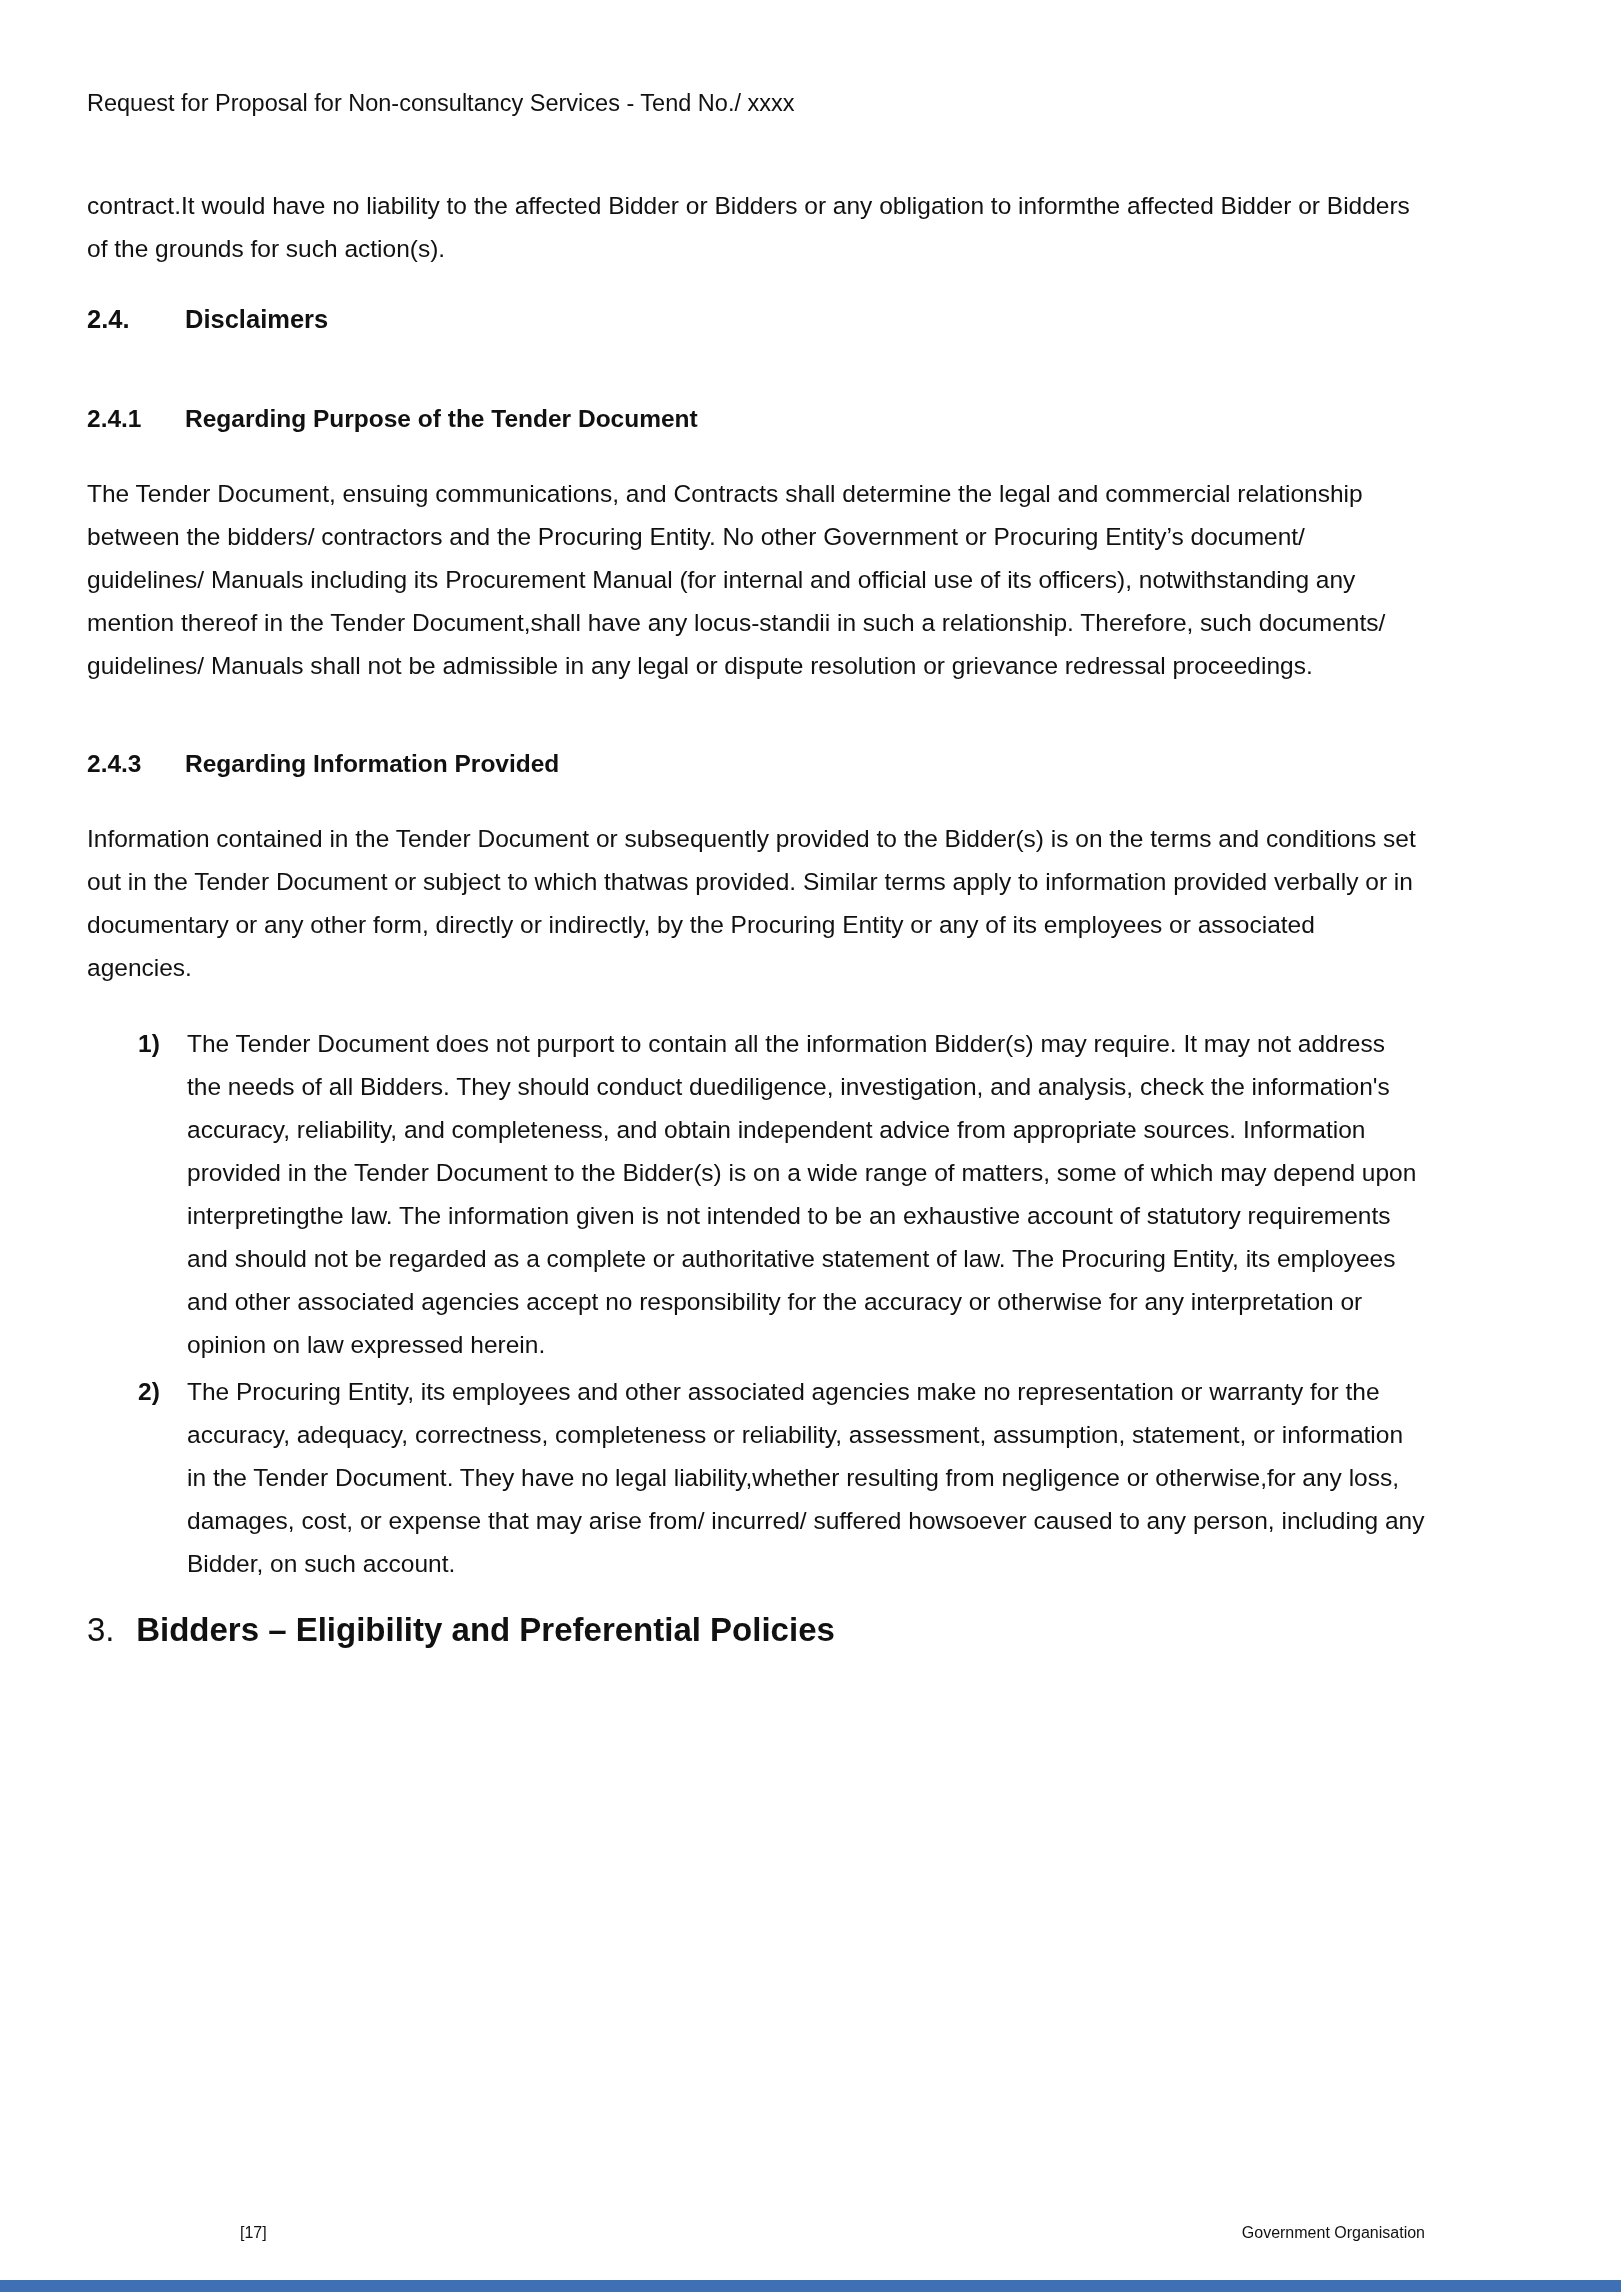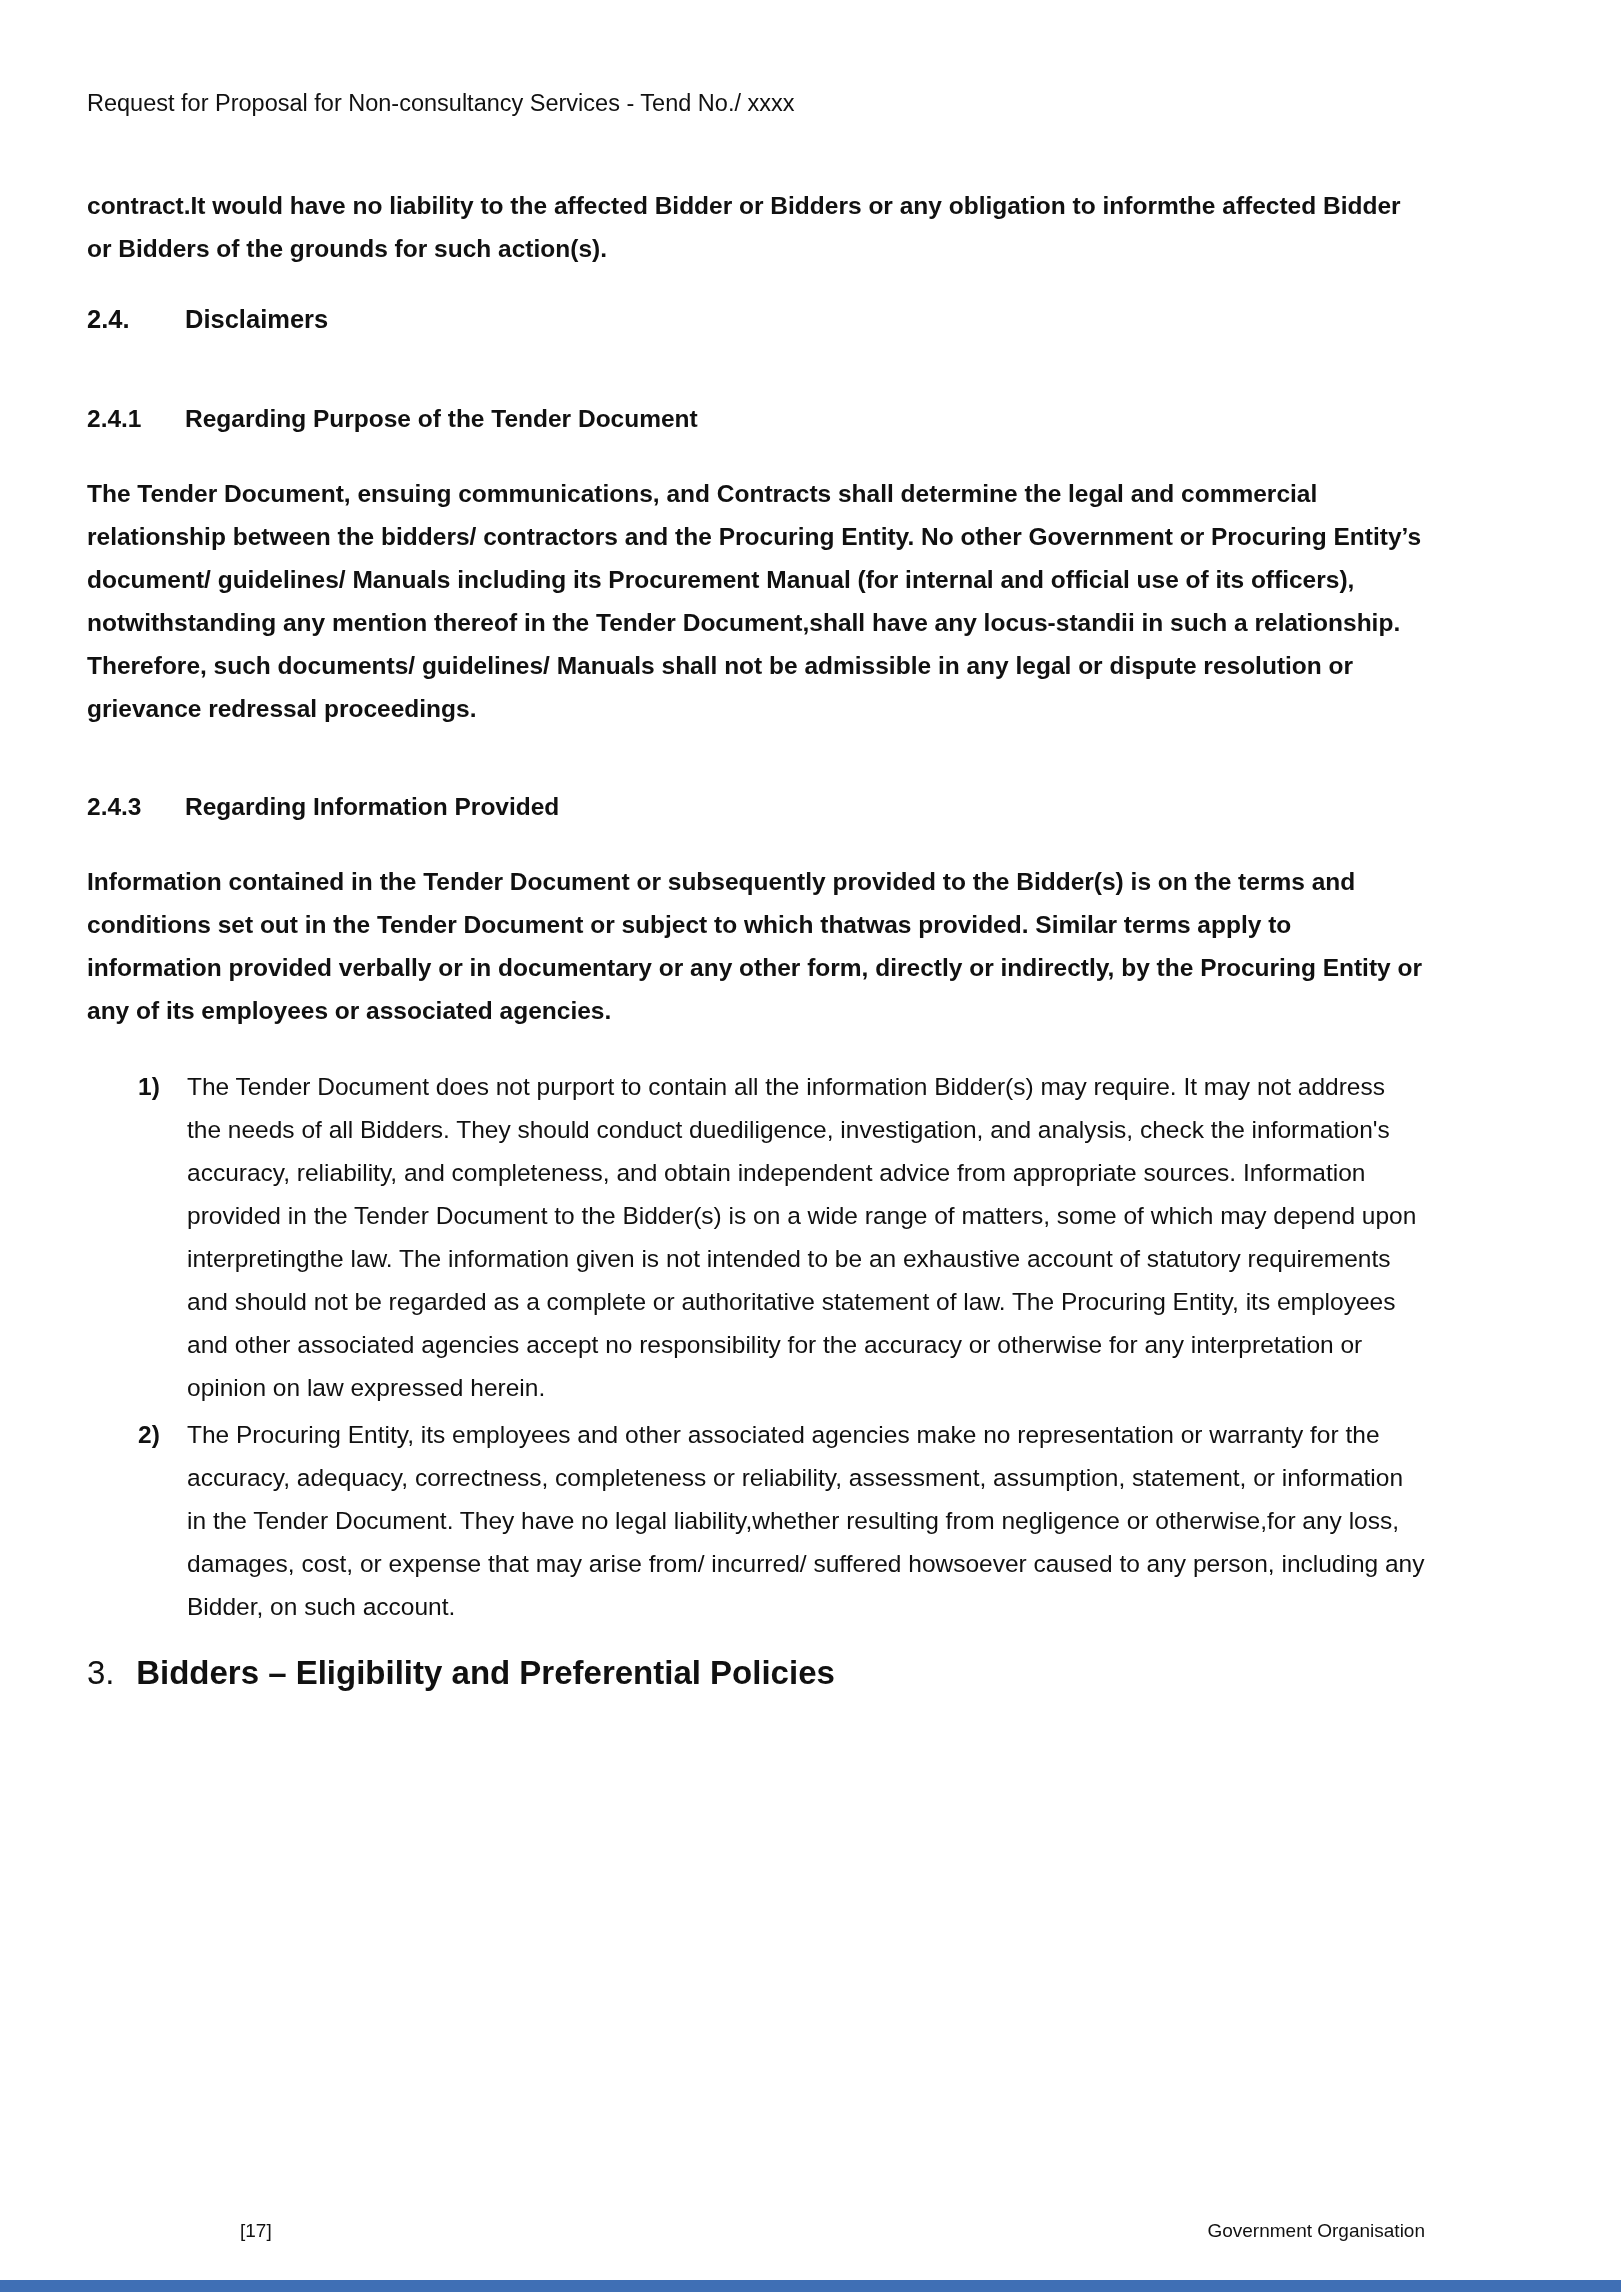--- a/index.html
+++ b/index.html
@@ -22,21 +22,20 @@
     font-size: 23.5px;
     line-height: 31px;
     margin-bottom: 65px;
     color: #111111;
   }
   .para {
     font-size: 24.5px;
     line-height: 43px;
     margin: 0 0 33px 0;
     text-align: left;
-    font-weight: bold;
   }
   .h-l2 {
     font-size: 25.5px;
     font-weight: bold;
     margin: 9.8px 0 39px 0;
     line-height: 33px;
   }
   .h-l3 {
     font-size: 24.5px;
     font-weight: bold;
@@ -81,21 +80,21 @@
   .h-section .sec-title {
     font-weight: bold;
   }
   .page-footer {
     position: absolute;
     left: 240px;
     right: 196px;
     bottom: 51px;
     display: flex;
     justify-content: space-between;
-    font-size: 19px;
+    font-size: 16px;
     color: #111111;
   }
   .bottom-bar {
     position: absolute;
     left: 0;
     bottom: 0;
     width: 100%;
     height: 12.7px;
     background: #3f6fb5;
   }

